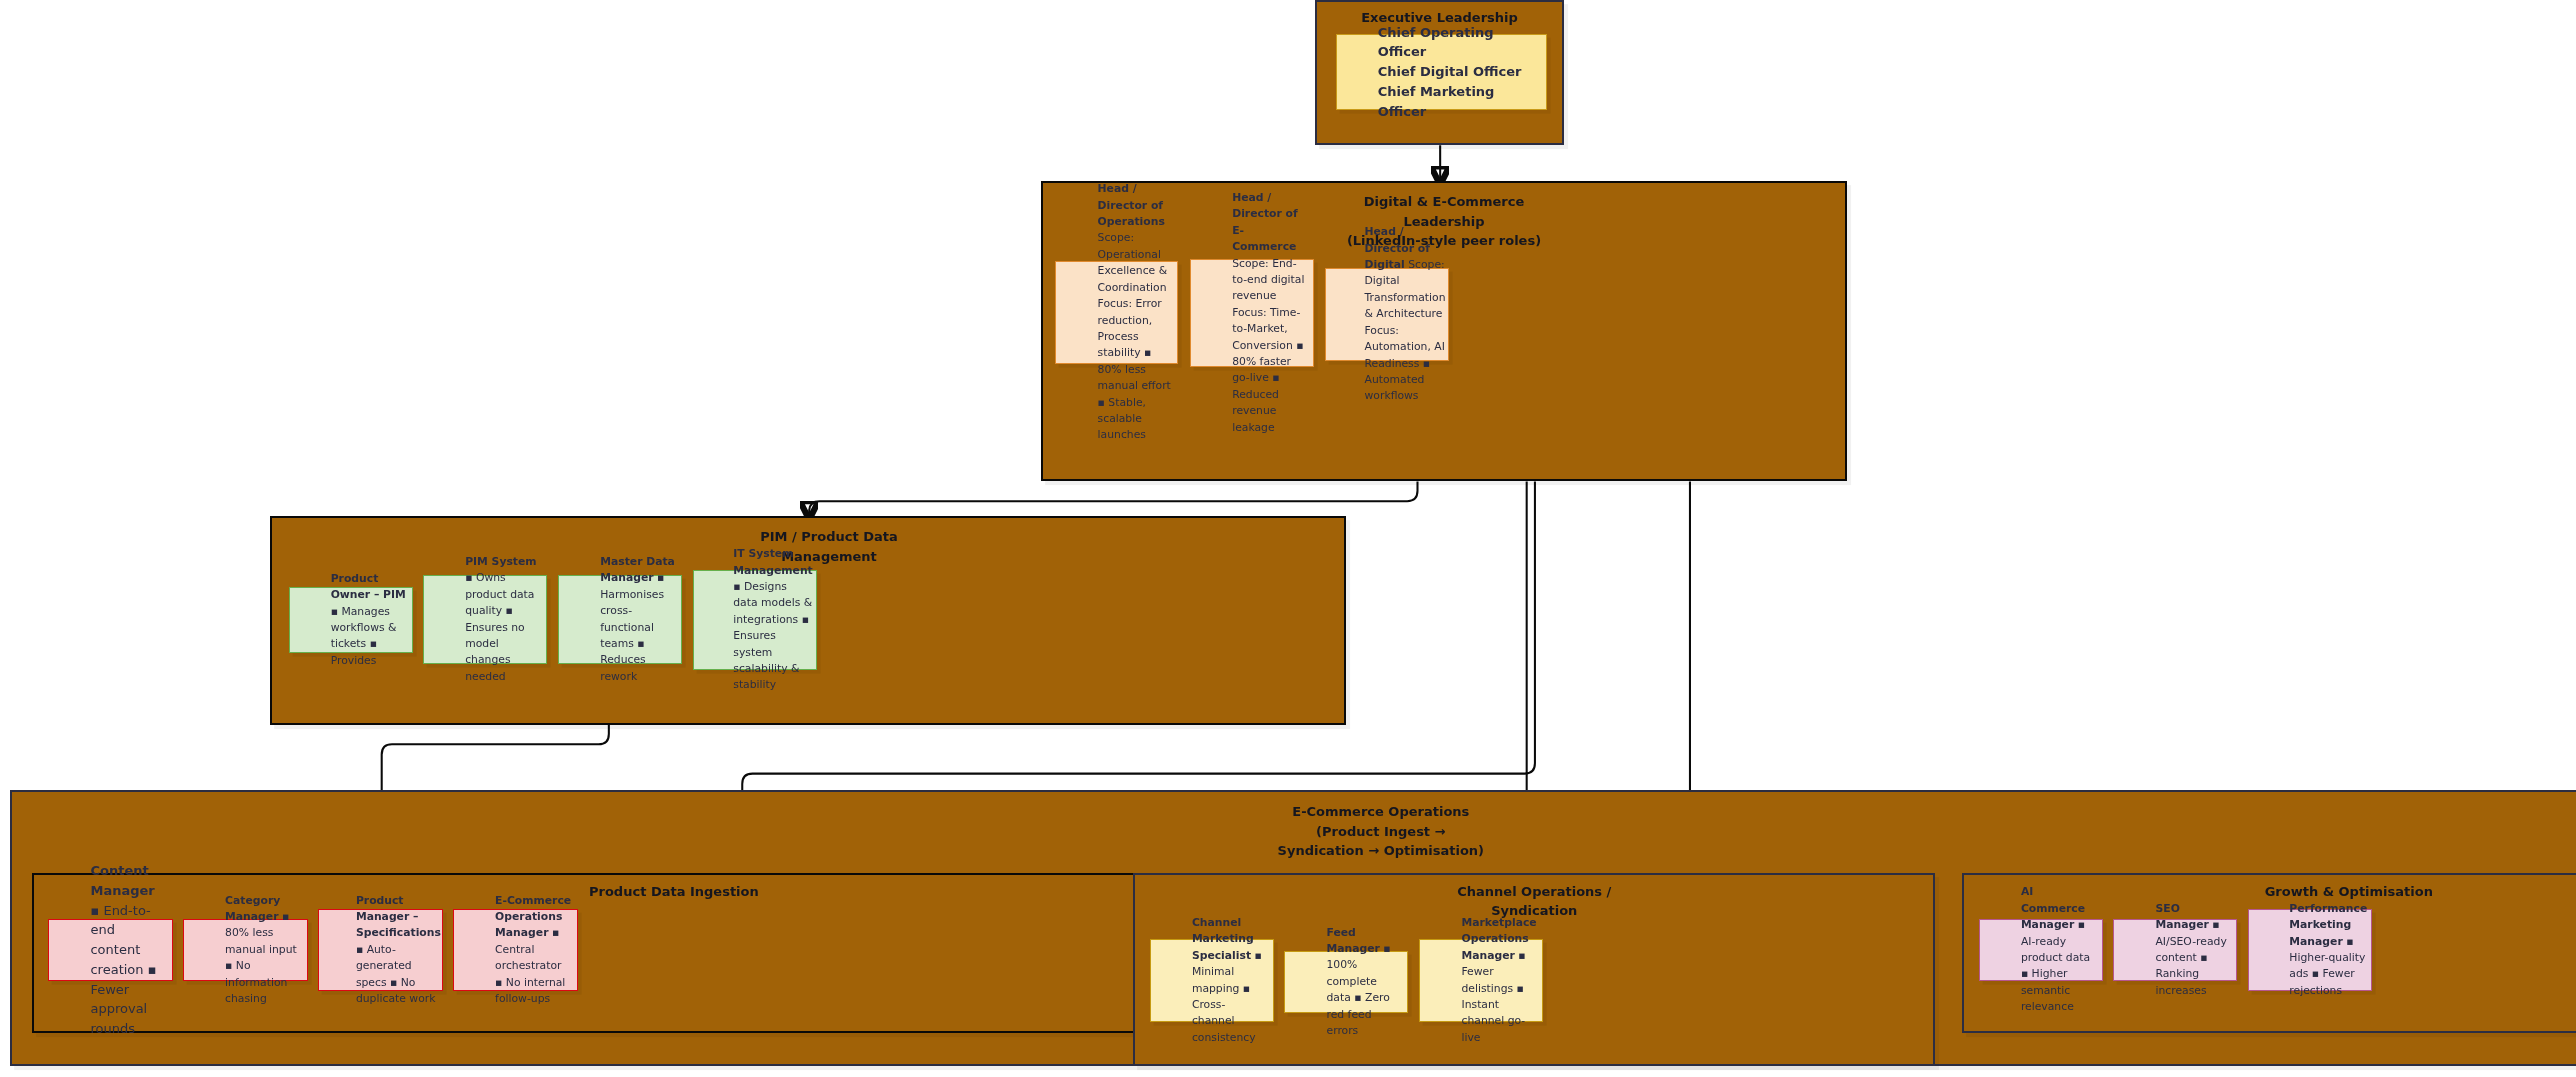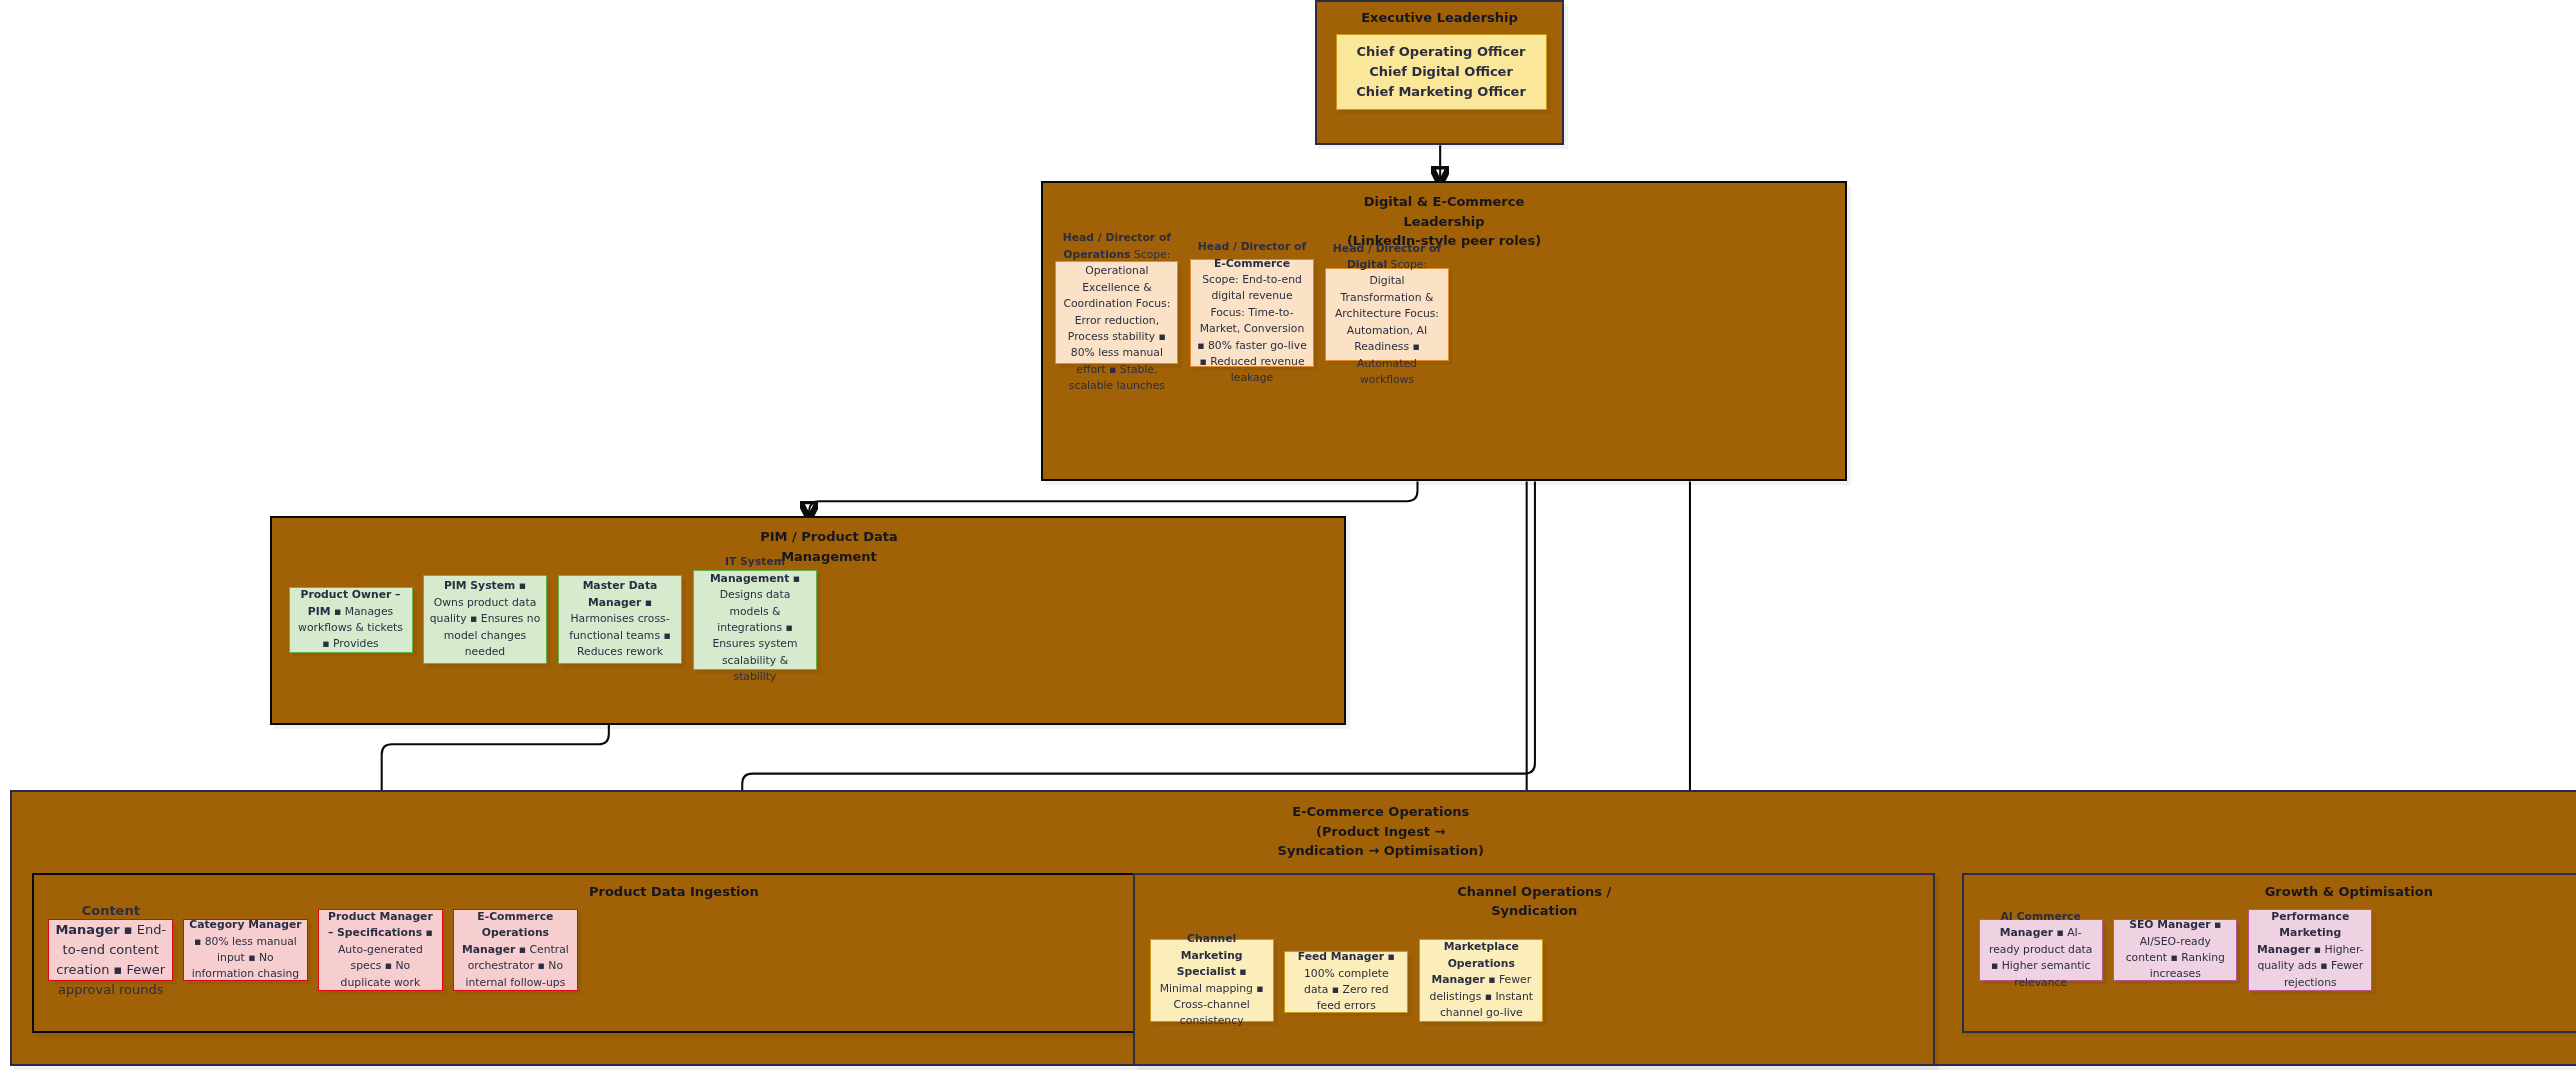--- a/index.html
+++ b/index.html
@@ -31,23 +31,23 @@
     white-space:pre-line;
     pointer-events:none;
   }
   
   .card{
     position:absolute;
     box-sizing:border-box;
     display:flex;
     align-items:center;
     justify-content:center;
-    text-align:center;
     line-height:1.52;
     box-shadow:3.6px 3.6px 0 0 rgba(0,0,0,.055);
+    padding-left:36px;
   }
   .card .txt{padding:3.1px 5.2px;display:block;}
   .card b{font-weight:bold;}
 
   
   .pal-yellow{background:#fbe79a;border:1.5px solid #c99a18;}
   .pal-orange{background:#fbe2c7;border:1.5px solid #e08a2e;}
   .pal-green {background:#d6ebcd;border:1.5px solid #66b04c;}
   .pal-red   {background:#f6ced0;border:1.5px solid #dc0712;}
   .pal-gold  {background:#fbeeba;border:1.5px solid #c69a12;}

